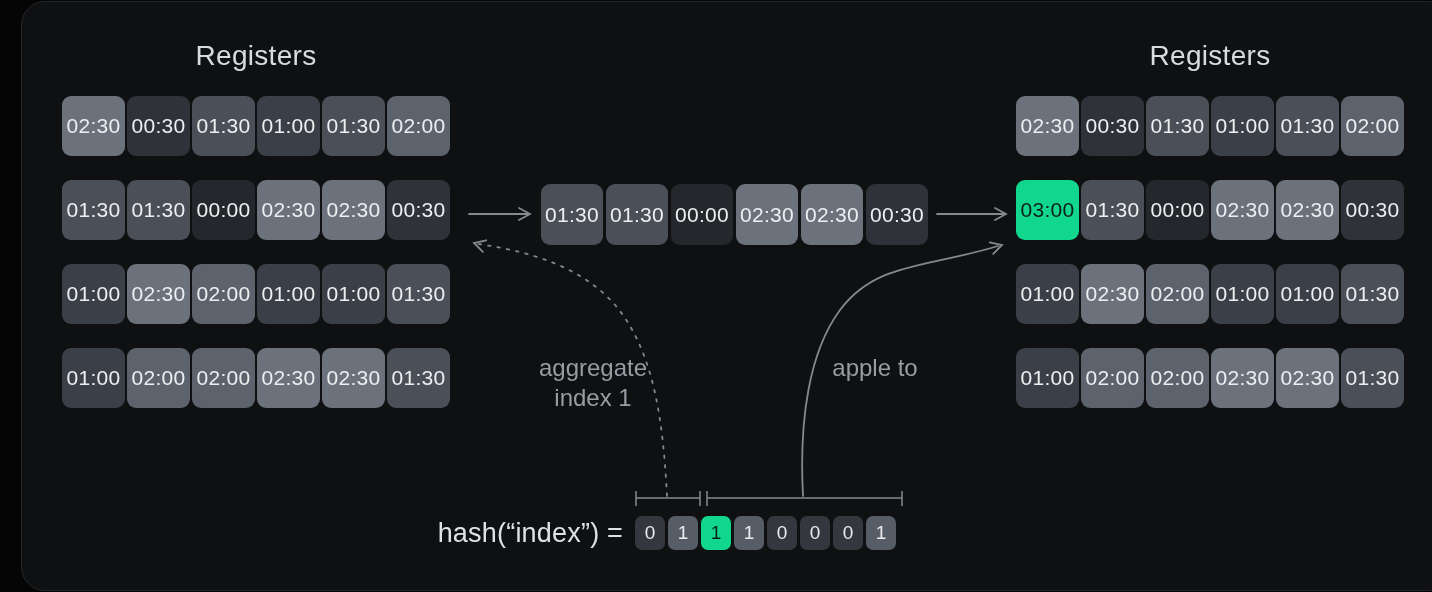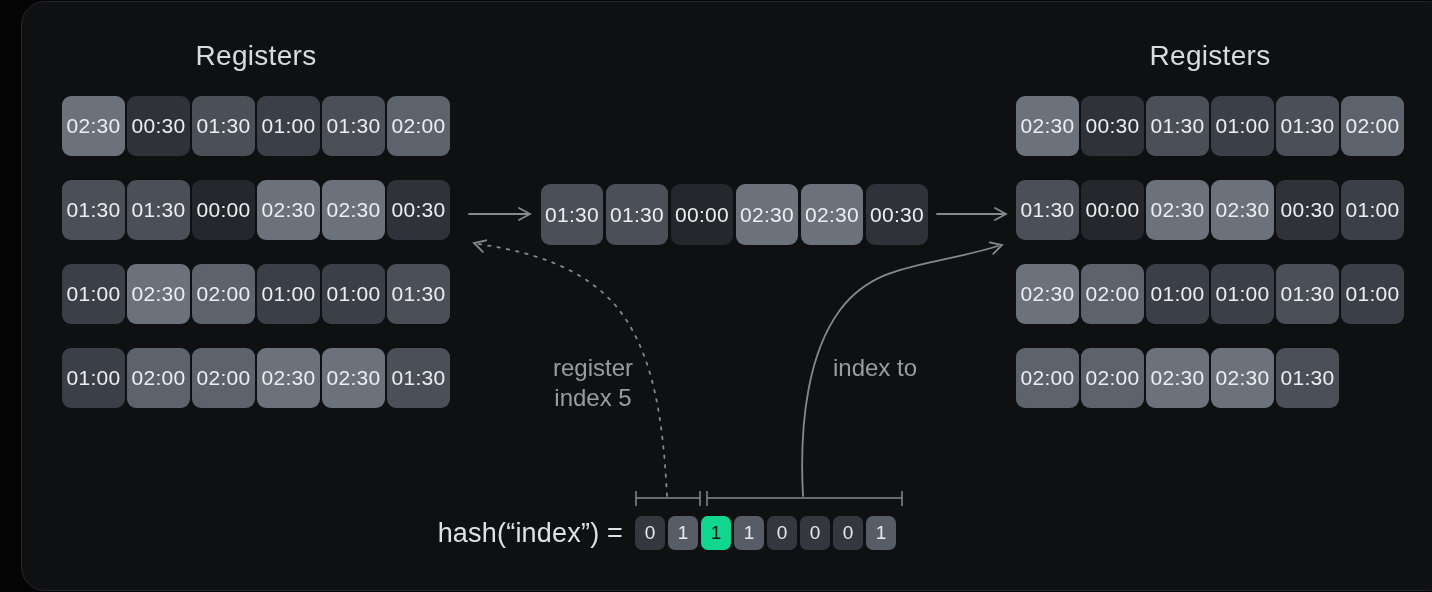--- a/index.html
+++ b/index.html
@@ -137,45 +137,46 @@
       <div class="cell" style="background: rgb(107, 114, 124);">02:30</div>
       <div class="cell" style="background: rgb(47, 50, 56);">00:30</div>
     </div>
   <div id="right-grid" class="grid right-grid">
       <div class="cell" style="background: rgb(107, 114, 124);">02:30</div>
       <div class="cell" style="background: rgb(47, 50, 56);">00:30</div>
       <div class="cell" style="background: rgb(74, 79, 88);">01:30</div>
       <div class="cell" style="background: rgb(59, 63, 71);">01:00</div>
       <div class="cell" style="background: rgb(74, 79, 88);">01:30</div>
       <div class="cell" style="background: rgb(93, 99, 109);">02:00</div>
+      <div class="cell hl" style="background: rgb(17, 215, 142);">03:00</div>
       <div class="cell" style="background: rgb(74, 79, 88);">01:30</div>
       <div class="cell" style="background: rgb(37, 39, 44);">00:00</div>
       <div class="cell" style="background: rgb(107, 114, 124);">02:30</div>
       <div class="cell" style="background: rgb(107, 114, 124);">02:30</div>
       <div class="cell" style="background: rgb(47, 50, 56);">00:30</div>
       <div class="cell" style="background: rgb(59, 63, 71);">01:00</div>
       <div class="cell" style="background: rgb(107, 114, 124);">02:30</div>
       <div class="cell" style="background: rgb(93, 99, 109);">02:00</div>
       <div class="cell" style="background: rgb(59, 63, 71);">01:00</div>
       <div class="cell" style="background: rgb(59, 63, 71);">01:00</div>
       <div class="cell" style="background: rgb(74, 79, 88);">01:30</div>
       <div class="cell" style="background: rgb(59, 63, 71);">01:00</div>
       <div class="cell" style="background: rgb(93, 99, 109);">02:00</div>
       <div class="cell" style="background: rgb(93, 99, 109);">02:00</div>
       <div class="cell" style="background: rgb(107, 114, 124);">02:30</div>
       <div class="cell" style="background: rgb(107, 114, 124);">02:30</div>
       <div class="cell" style="background: rgb(74, 79, 88);">01:30</div>
     </div>
 
   <div class="annotation" id="ann-register-index">
-      <div>register</div>
-      <div>index 5</div>
+      <div>aggregate</div>
+      <div>index 1</div>
     </div>
   <div class="annotation" id="ann-data-aggregate">
-      <div>index to</div>
+      <div>apple to</div>
     </div>
 
   <div class="hash-label">hash(“index”) =</div>
   <div id="bits" class="bits">
       <div class="bit" style="background: rgb(52, 55, 61);">0</div>
       <div class="bit" style="background: rgb(87, 93, 102);">1</div>
       <div class="bit hl" style="background: rgb(17, 215, 142);">1</div>
       <div class="bit" style="background: rgb(87, 93, 102);">1</div>
       <div class="bit" style="background: rgb(52, 55, 61);">0</div>
       <div class="bit" style="background: rgb(52, 55, 61);">0</div>

